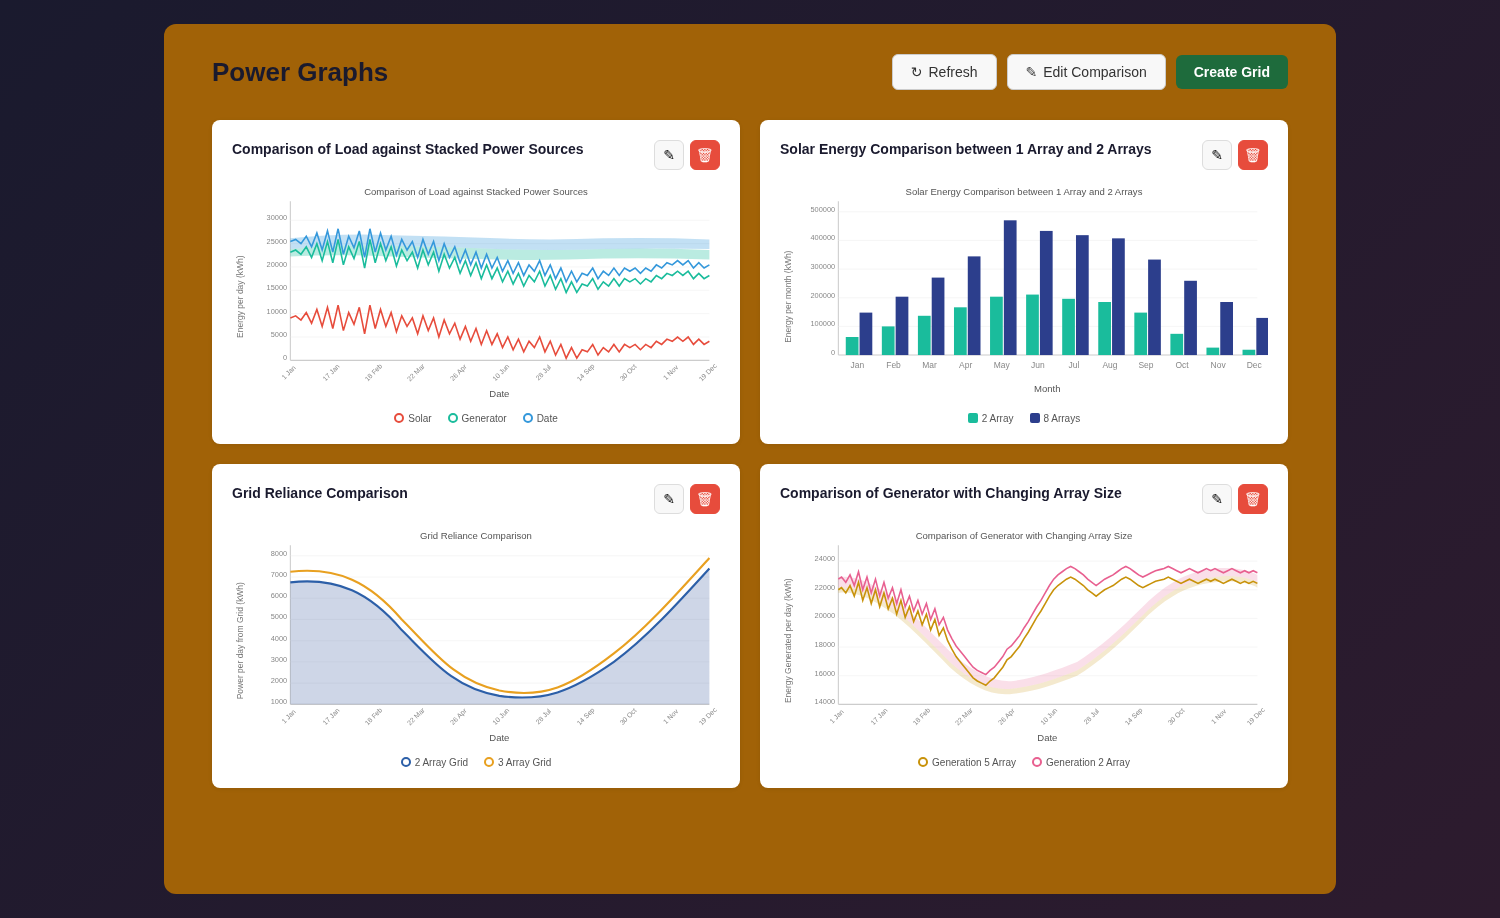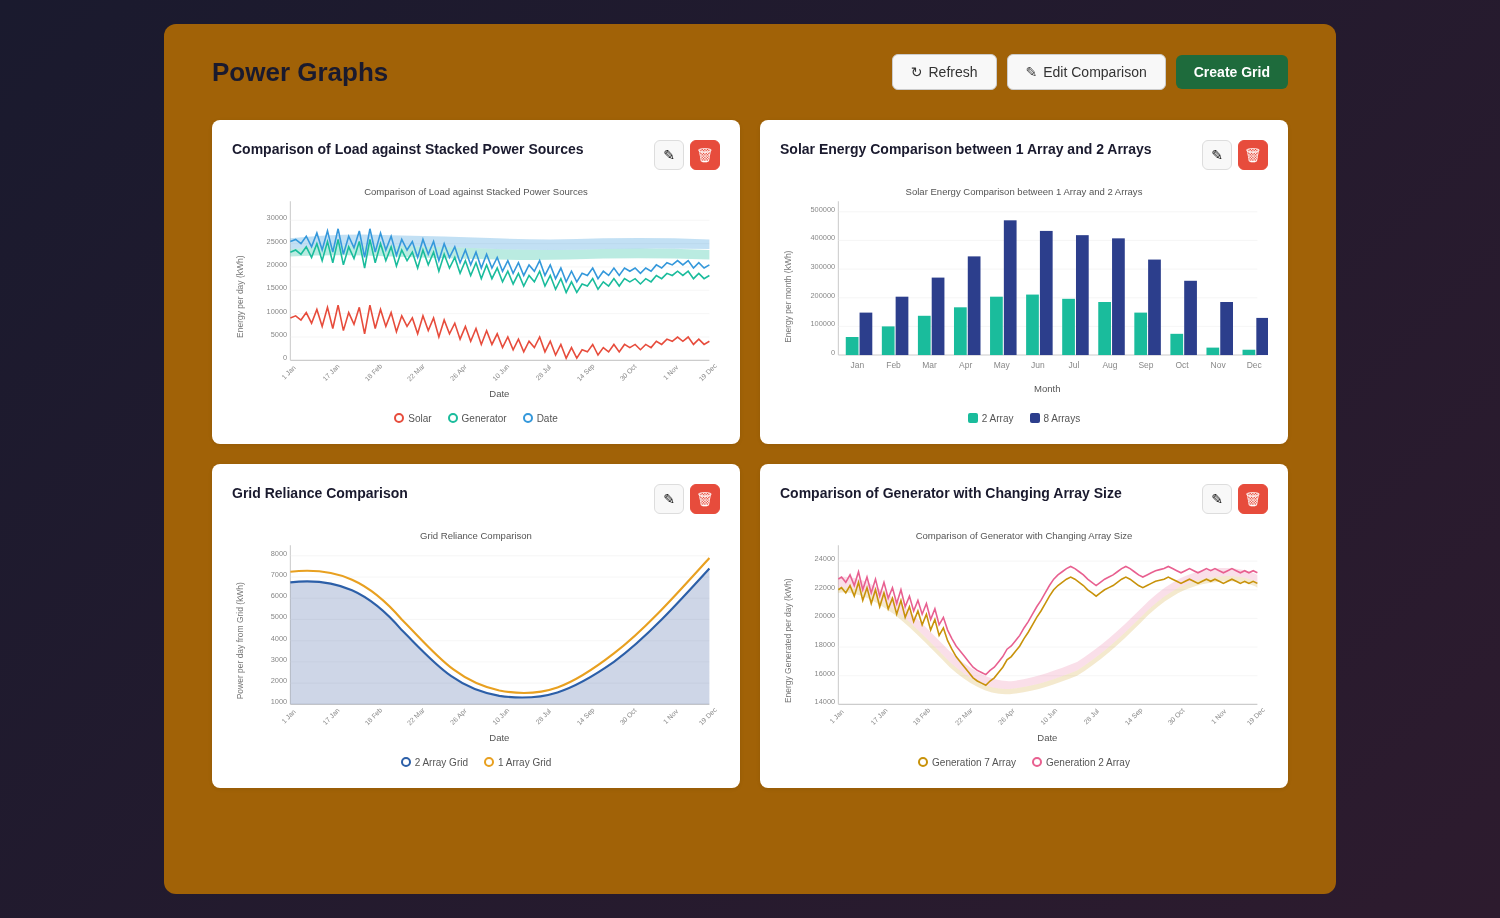--- a/index.html
+++ b/index.html
@@ -366,21 +366,21 @@
           <text x="450" y="183" text-anchor="middle" font-size="6.5" fill="#888" font-family="sans-serif" transform="rotate(-45,450,183)">19 Dec</text>
           <text x="252" y="205" text-anchor="middle" font-size="9" fill="#555" font-family="sans-serif">Date</text>
         </svg>
         <div class="chart-legend">
           <div class="legend-item">
             <div class="legend-dot" style="border-color:#2c5fa8;background:transparent;"></div>
             <span>2 Array Grid</span>
           </div>
           <div class="legend-item">
             <div class="legend-dot" style="border-color:#e8a020;background:transparent;"></div>
-            <span>1 Array Grid</span>
+            <span>3 Array Grid</span>
           </div>
         </div>
       </div>
     </div>
 
     <div class="chart-card">
       <div class="chart-header">
         <div class="chart-title">Comparison of Generator with Changing Array Size</div>
         <div class="chart-actions">
           <button class="icon-btn">✎</button>
@@ -424,21 +424,21 @@
           <text x="295" y="183" text-anchor="middle" font-size="6.5" fill="#888" font-family="sans-serif" transform="rotate(-45,295,183)">28 Jul</text>
           <text x="335" y="183" text-anchor="middle" font-size="6.5" fill="#888" font-family="sans-serif" transform="rotate(-45,335,183)">14 Sep</text>
           <text x="375" y="183" text-anchor="middle" font-size="6.5" fill="#888" font-family="sans-serif" transform="rotate(-45,375,183)">30 Oct</text>
           <text x="415" y="183" text-anchor="middle" font-size="6.5" fill="#888" font-family="sans-serif" transform="rotate(-45,415,183)">1 Nov</text>
           <text x="450" y="183" text-anchor="middle" font-size="6.5" fill="#888" font-family="sans-serif" transform="rotate(-45,450,183)">19 Dec</text>
           <text x="252" y="205" text-anchor="middle" font-size="9" fill="#555" font-family="sans-serif">Date</text>
         </svg>
         <div class="chart-legend">
           <div class="legend-item">
             <div class="legend-dot" style="border-color:#c8920a;background:transparent;"></div>
-            <span>Generation 7 Array</span>
+            <span>Generation 5 Array</span>
           </div>
           <div class="legend-item">
             <div class="legend-dot" style="border-color:#e86090;background:transparent;"></div>
             <span>Generation 2 Array</span>
           </div>
         </div>
       </div>
     </div>
 
   </div>

